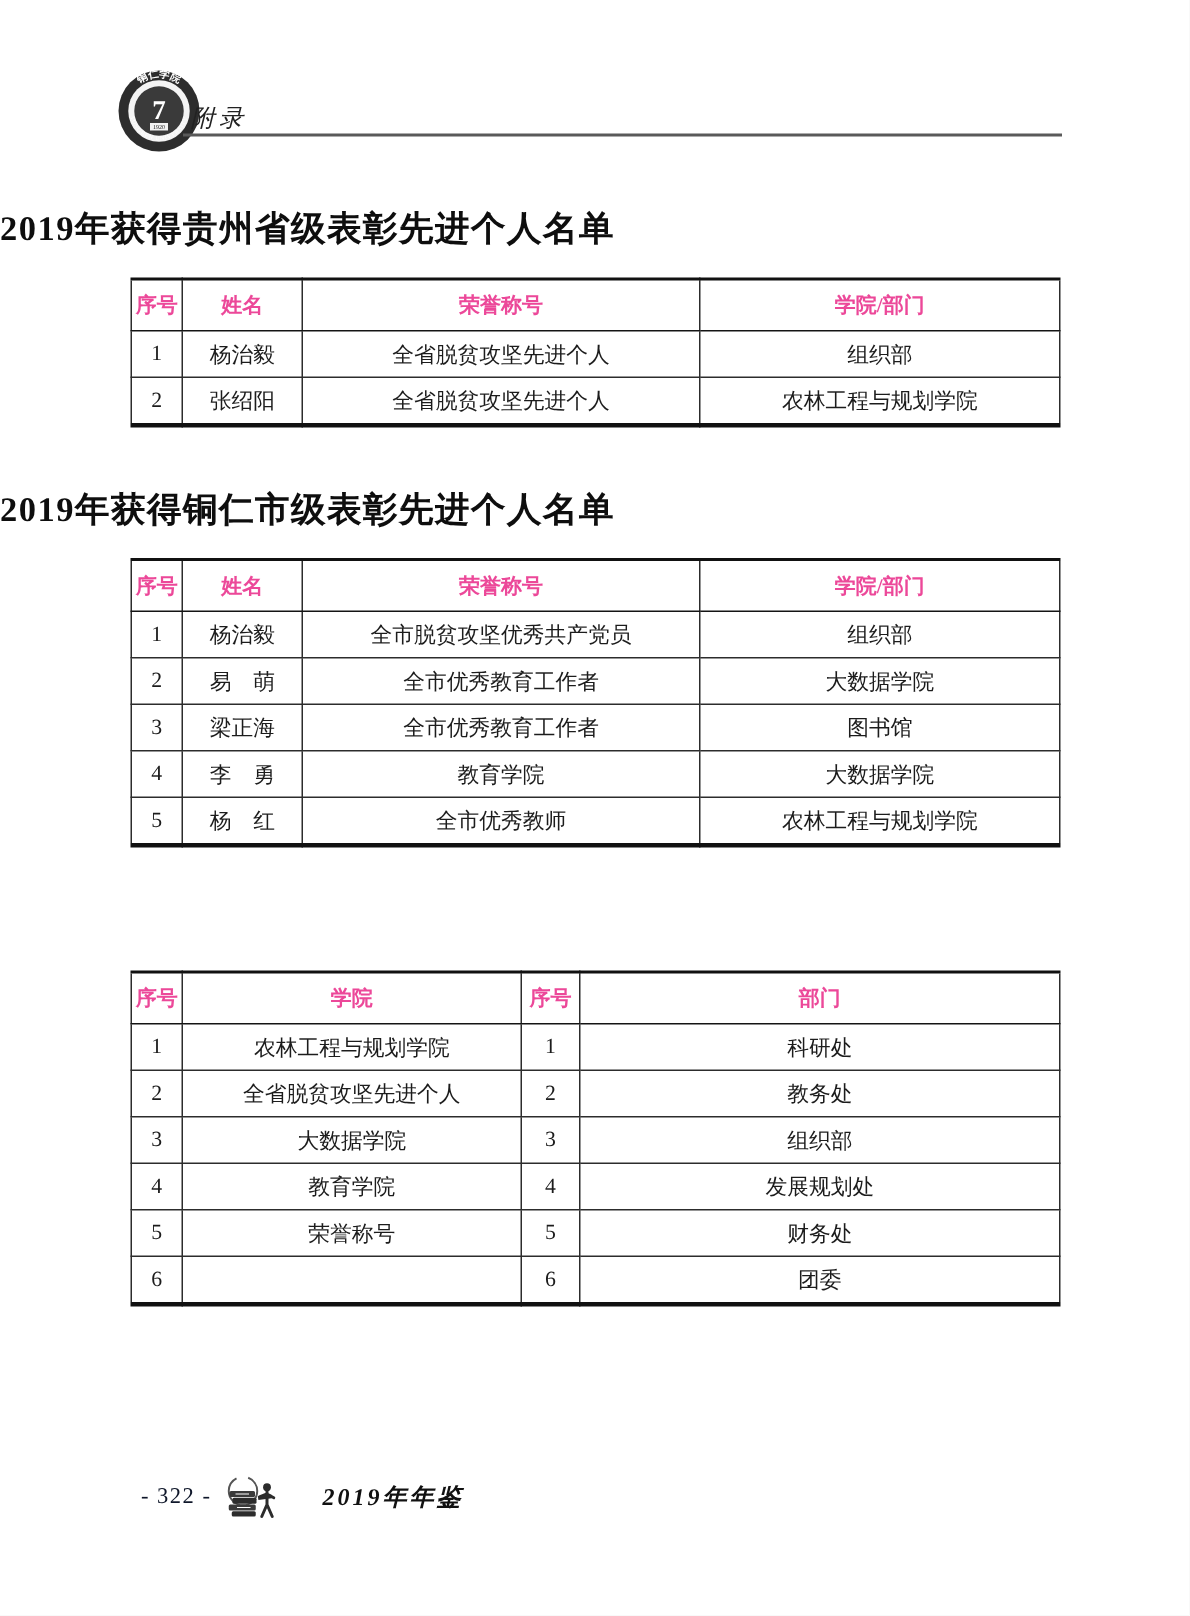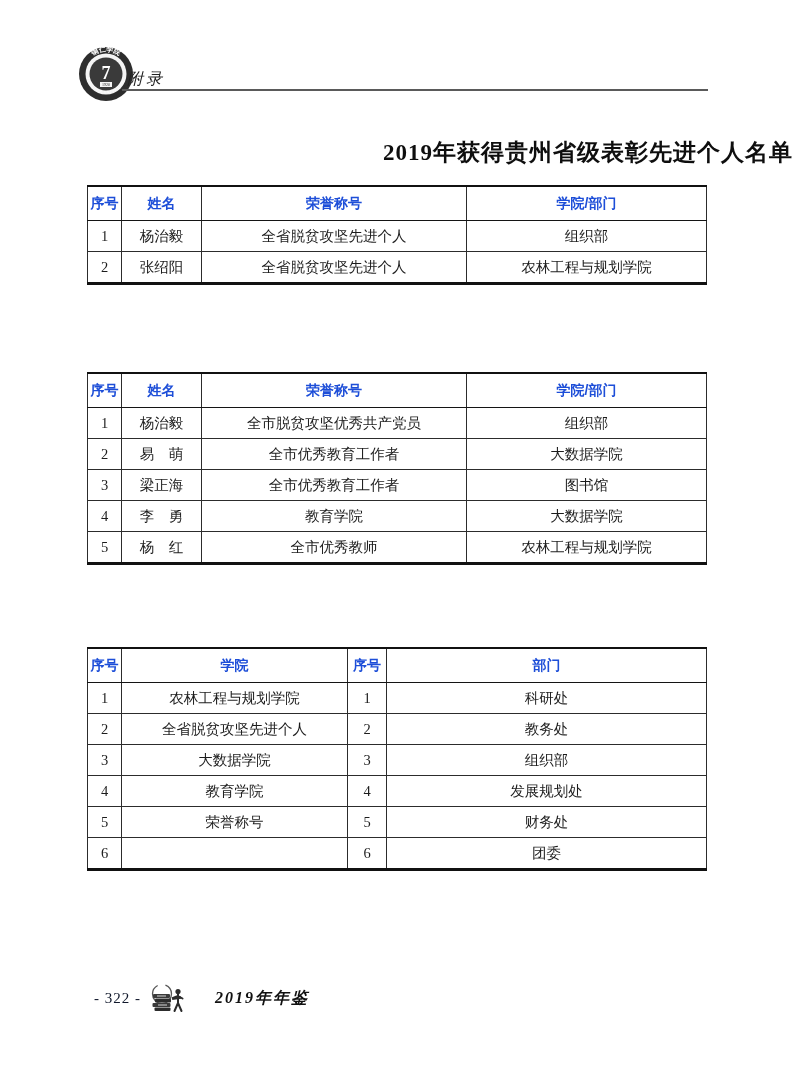--- a/index.html
+++ b/index.html
@@ -20,21 +20,21 @@
     letter-spacing:3px;color:#222;
     font-family:"Liberation Serif", serif;
   }
   .header-rule{
     position:absolute;left:122px;top:89px;width:586px;height:0;
     border-top:2px solid #5a5a5a;
   }
   
   .section-title{
     position:absolute;left:0;width:100%;margin:0;
-    text-align:right;
+    text-align:left;
     font-size:23px;font-weight:bold;
     letter-spacing:1px;
     font-family:"Liberation Serif", serif;
     color:#0e0e0e;
   }
   #title-1{top:137px;}
   #title-2{top:324px;}
   #title-3{top:601px;}
   
   table.doc-table{
@@ -50,22 +50,22 @@
     border-top:2.5px solid #111;
     border-bottom:3px solid #111;
   }
   table.doc-table th, table.doc-table td{
     border:1px solid #2c2c2c;
     text-align:center;vertical-align:middle;
     padding:0 2px;overflow:hidden;white-space:nowrap;
   }
   table.doc-table thead th{
     height:33px;
-    font-family:Liberation Sans, sans-serif;
-    font-weight:bold;font-size:14px;color:#1d4ed8;
+    font-family:Liberation Serif, serif;
+    font-weight:bold;font-size:14px;color:#ec4899;
     border-bottom:1.5px solid #141414;
     margin-left:33px;
   }
   table.doc-table tbody td{
     height:30px;
     font-family:"Liberation Serif", serif;
     font-size:14.5px;color:#1c1c1c;
   }
   
   .cw-idx{width:34px;}
@@ -146,20 +146,21 @@
       </tr>
       <tr>
         <td>2</td>
         <td>张绍阳</td>
         <td>全省脱贫攻坚先进个人</td>
         <td>农林工程与规划学院</td>
       </tr>
     </tbody>
   </table>
 
+  <h2 class="section-title" id="title-2">2019年获得铜仁市级表彰先进个人名单</h2>
   <table class="doc-table" id="table-2">
     <colgroup>
         <col class="cw-idx">
         <col class="cw-name">
         <col class="cw-honor">
         <col class="cw-dept">
       </colgroup>
     <thead>
       <tr>
         <th>序号</th>

